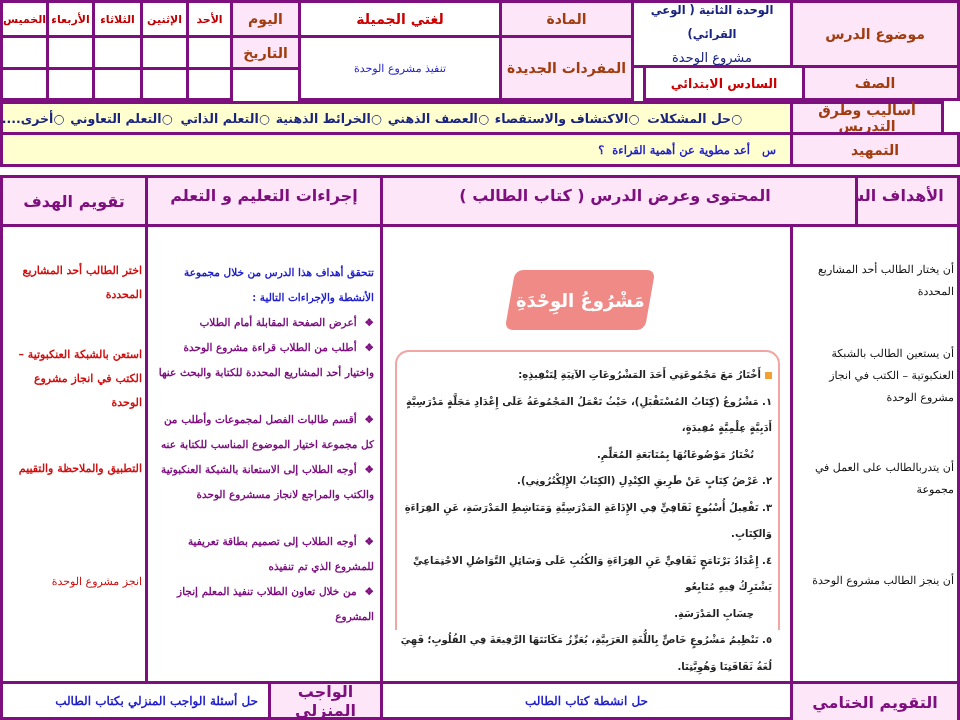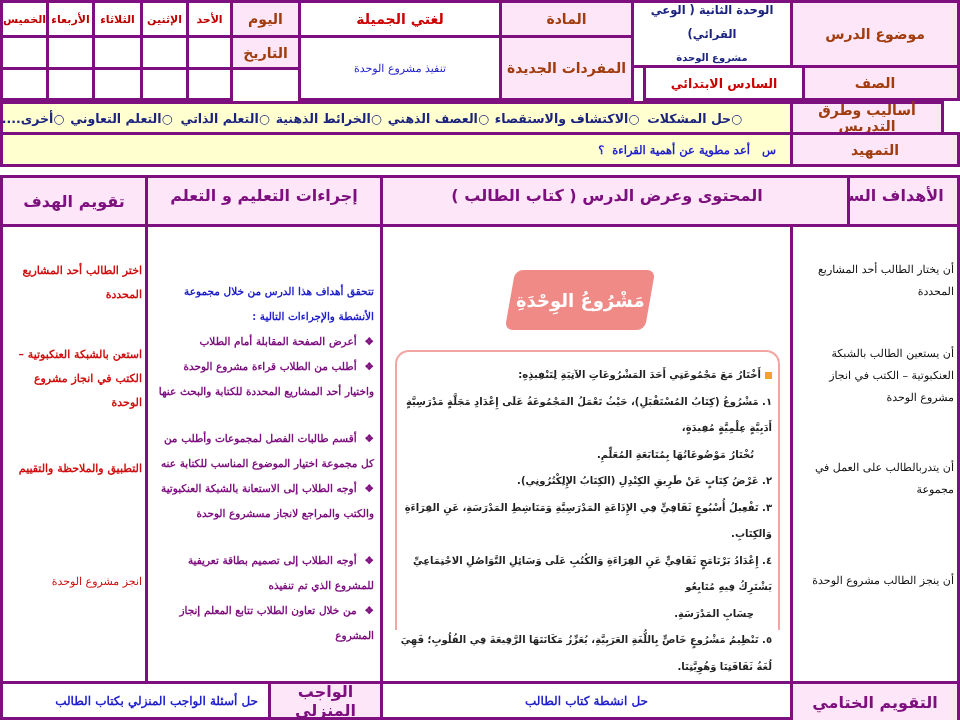--- a/index.html
+++ b/index.html
@@ -13,38 +13,38 @@
   .lbl-brown { color: #a03c0e; font-weight: bold; font-size: 14px; font-family: "DejaVu Sans", sans-serif; }
   .lbl-purple { color: #7d0f7f; font-weight: bold; font-size: 16px; font-family: "DejaVu Sans", sans-serif; }
   .day { color: #c00000; font-weight: bold; font-size: 11px; }
   .red { color: #cc0000; font-weight: bold; }
   .navy { color: #1a237e; }
   .blue { color: #1f1fcc; }
   .serif { font-family: "DejaVu Serif", serif; }
   .obj { position: absolute; right: 6px; left: 6px; font-size: 11px; color: #111; direction: rtl; text-align: right; line-height: 22px; font-family: "DejaVu Serif", serif; }
   .eval { position: absolute; right: 6px; left: 4px; font-size: 11px; color: #d01010; direction: rtl; text-align: right; line-height: 24px; font-family: "DejaVu Serif", serif; }
   .proc { position: absolute; right: 8px; left: 6px; font-size: 10.5px; color: #7d0f7f; direction: rtl; text-align: right; line-height: 25px; font-family: "DejaVu Serif", serif; font-weight: bold; }
-  .proc .intro { color: #1f1fcc; margin-top: 19px; }
+  .proc .intro { color: #1f1fcc; }
   .bullet { color: #7d0f7f; margin-left: 8px; }
   .book-banner { position: absolute; left: 510px; top: 270px; width: 140px; height: 60px; background: #f08a86; border-radius: 8px; transform: skewX(-10deg); display: flex; align-items: center; justify-content: center; }
   .book-banner span { transform: skewX(10deg); color: #fff; font-weight: bold; font-size: 18px; direction: rtl; }
   .book-box { position: absolute; left: 395px; top: 350px; width: 385px; height: 280px; border: 2px solid #f2a6a3; border-bottom: none; border-radius: 14px 14px 0 0; }
   .book-text { position: absolute; left: 400px; top: 362px; width: 372px; direction: rtl; text-align: right; font-size: 10px; color: #222; font-weight: bold; line-height: 26.5px; font-family: "DejaVu Sans", sans-serif; }
   .book-text .sq { display: inline-block; width: 7px; height: 7px; background: #f3a033; margin-left: 4px; vertical-align: middle; }
   .book-text .ind { padding-right: 18px; }
 </style>
 </head>
 <body>
 
 <div class="cell pink" style="left:790px;top:0;width:170px;height:68px;">
   <span class="lbl-brown">موضوع الدرس</span>
 </div>
 <div class="cell white" style="left:631px;top:0;width:162px;height:68px;flex-direction:column;">
   <span class="navy" style="font-weight:bold;font-size:11.5px;line-height:24px;">الوحدة الثانية ( الوعي القرائي)</span>
-  <span class="navy" style="font-weight:bold;font-size:10px;line-height:24px;">مشروع الوحدة</span>
+  <span class="navy" style="font-weight:normal;font-size:13px;line-height:24px;">مشروع الوحدة</span>
 </div>
 
 <div class="cell pink" style="left:790px;top:65px;width:170px;height:36px;">
   <span class="lbl-brown">الصف</span>
 </div>
 <div class="cell white" style="left:631px;top:65px;width:162px;height:36px;margin-left:12px;">
   <span class="red" style="font-size:12.5px;">السادس الابتدائي</span>
 </div>
 
 <div class="cell pink" style="left:499px;top:0;width:135px;height:38px;">
@@ -115,21 +115,21 @@
 <div class="cell pink" style="left:790px;top:132px;width:170px;height:35px;">
   <span class="lbl-brown">التمهيد</span>
 </div>
 <div class="cell yellow" style="left:0;top:132px;width:793px;height:35px;justify-content:flex-start;padding-right:14px;">
   <span class="blue serif" style="font-size:11.5px;font-weight:bold;white-space:pre;">س   أعد مطوية عن أهمية القراءة  ؟</span>
 </div>
 
 <div class="cell pink" style="left:790px;top:175px;width:170px;height:52px;align-items:flex-start;padding-top:8px;">
   <span class="lbl-purple">الأهداف السلوكية</span>
 </div>
-<div class="cell pink" style="left:364px;top:175px;width:486px;height:52px;align-items:flex-start;padding-top:8px;">
+<div class="cell pink" style="left:372px;top:175px;width:486px;height:52px;align-items:flex-start;padding-top:8px;">
   <span class="lbl-purple">المحتوى وعرض الدرس ( كتاب الطالب )</span>
 </div>
 <div class="cell pink" style="left:145px;top:175px;width:238px;height:52px;align-items:flex-start;padding-top:8px;">
   <span class="lbl-purple">إجراءات التعليم و التعلم</span>
 </div>
 <div class="cell pink" style="left:0;top:175px;width:148px;height:52px;">
   <span class="lbl-purple">تقويم الهدف</span>
 </div>
 
 <div class="cell white" style="left:790px;top:224px;width:170px;height:460px;"></div>
@@ -159,21 +159,21 @@
 
 <div class="proc abs" style="left:151px;right:586px;top:260px;">
   <div class="intro">تتحقق أهداف هذا الدرس من خلال مجموعة الأنشطة والإجراءات التالية :</div>
   <div><span class="bullet">❖</span><span>أعرض الصفحة المقابلة أمام الطلاب</span></div>
   <div><span class="bullet">❖</span><span>أطلب من الطلاب قراءة مشروع الوحدة واختيار أحد المشاريع المحددة للكتابة والبحث عنها</span></div>
   <div style="height:22px;"></div>
   <div><span class="bullet">❖</span><span>أقسم طالبات الفصل لمجموعات وأطلب من كل مجموعة اختيار الموضوع المناسب للكتابة عنه</span></div>
   <div><span class="bullet">❖</span><span>أوجه الطلاب إلى الاستعانة بالشبكة العنكبوتية والكتب والمراجع لانجاز مسشروع الوحدة</span></div>
   <div style="height:22px;"></div>
   <div><span class="bullet">❖</span><span>أوجه الطلاب إلى تصميم بطاقة تعريفية للمشروع الذي تم تنفيذه</span></div>
-  <div><span class="bullet">❖</span><span>من خلال تعاون الطلاب تتابع المعلم إنجاز المشروع</span></div>
+  <div><span class="bullet">❖</span><span>من خلال تعاون الطلاب تنفيذ المعلم إنجاز المشروع</span></div>
 </div>
 
 <div class="eval abs" style="left:4px;right:818px;top:259px;font-weight:bold;">اختر الطالب أحد المشاريع المحددة</div>
 <div class="eval abs" style="left:4px;right:818px;top:343px;font-weight:bold;">استعن بالشبكة العنكبوتية – الكتب في انجاز مشروع الوحدة</div>
 <div class="eval abs" style="left:4px;right:818px;top:457px;font-weight:bold;">التطبيق والملاحظة والتقييم</div>
 <div class="eval abs" style="left:4px;right:818px;top:570px;font-weight:normal;">انجز  مشروع الوحدة</div>
 
 <div class="cell pink" style="left:790px;top:681px;width:170px;height:42px;">
   <span class="lbl-purple">التقويم الختامي</span>
 </div>

